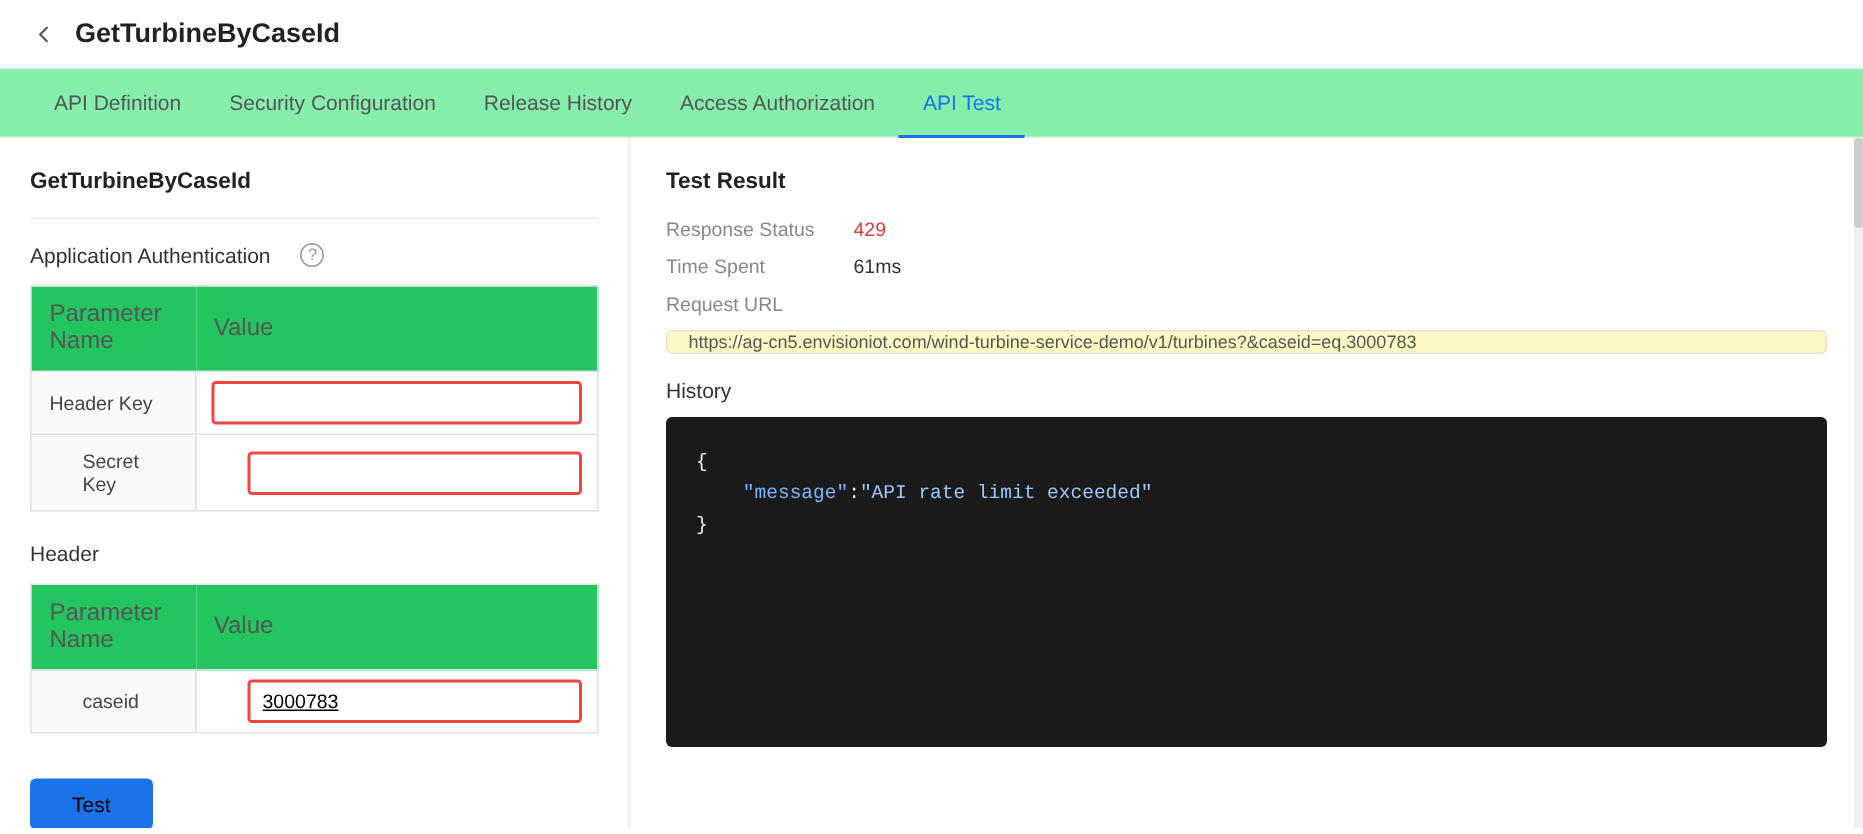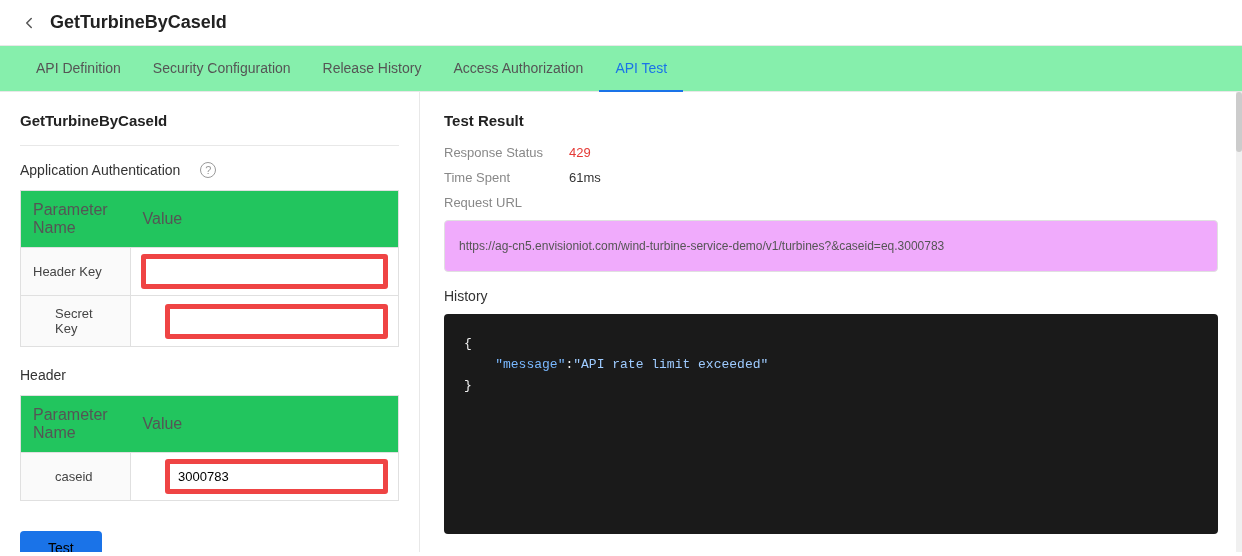--- a/index.html
+++ b/index.html
@@ -119,25 +119,26 @@
       width: 110px;
       background: #fafafa;
       border-right: 1px solid #e0e0e0;
       font-size: 13px;
     }
     .param-table td.col-value {
       padding: 6px 10px;
     }
     .param-input {
       width: 100%;
-      border: 5px solid #ef4444;
+      border: 2px solid #ef4444;
       border-radius: 3px;
       padding: 5px 8px;
       font-size: 13px;
       outline: none;
+      text-decoration: underline;
     }
 
     .section-divider {
       border: none;
       border-top: 1px solid #e8e8e8;
       margin: 16px 0;
     }
 
     .test-btn {
       background: #1a73e8;
@@ -193,26 +194,26 @@
     .result-value {
       color: #333;
     }
     .result-value.status-429 {
       color: #e53935;
     }
 
     .url-box {
       border: 1px solid #e0e0e0;
       border-radius: 4px;
-      padding: 18px 14px;
+      padding: 0 14px;
       font-size: 12px;
       color: #555;
       margin-bottom: 16px;
       word-break: break-all;
-      background: #f0abfc;
+      background: #fef9c3;
     }
 
     .response-label {
       font-size: 14px;
       font-weight: 500;
       color: #333;
       margin-bottom: 10px;
     }
     .response-box {
       background: #1a1a1a;

